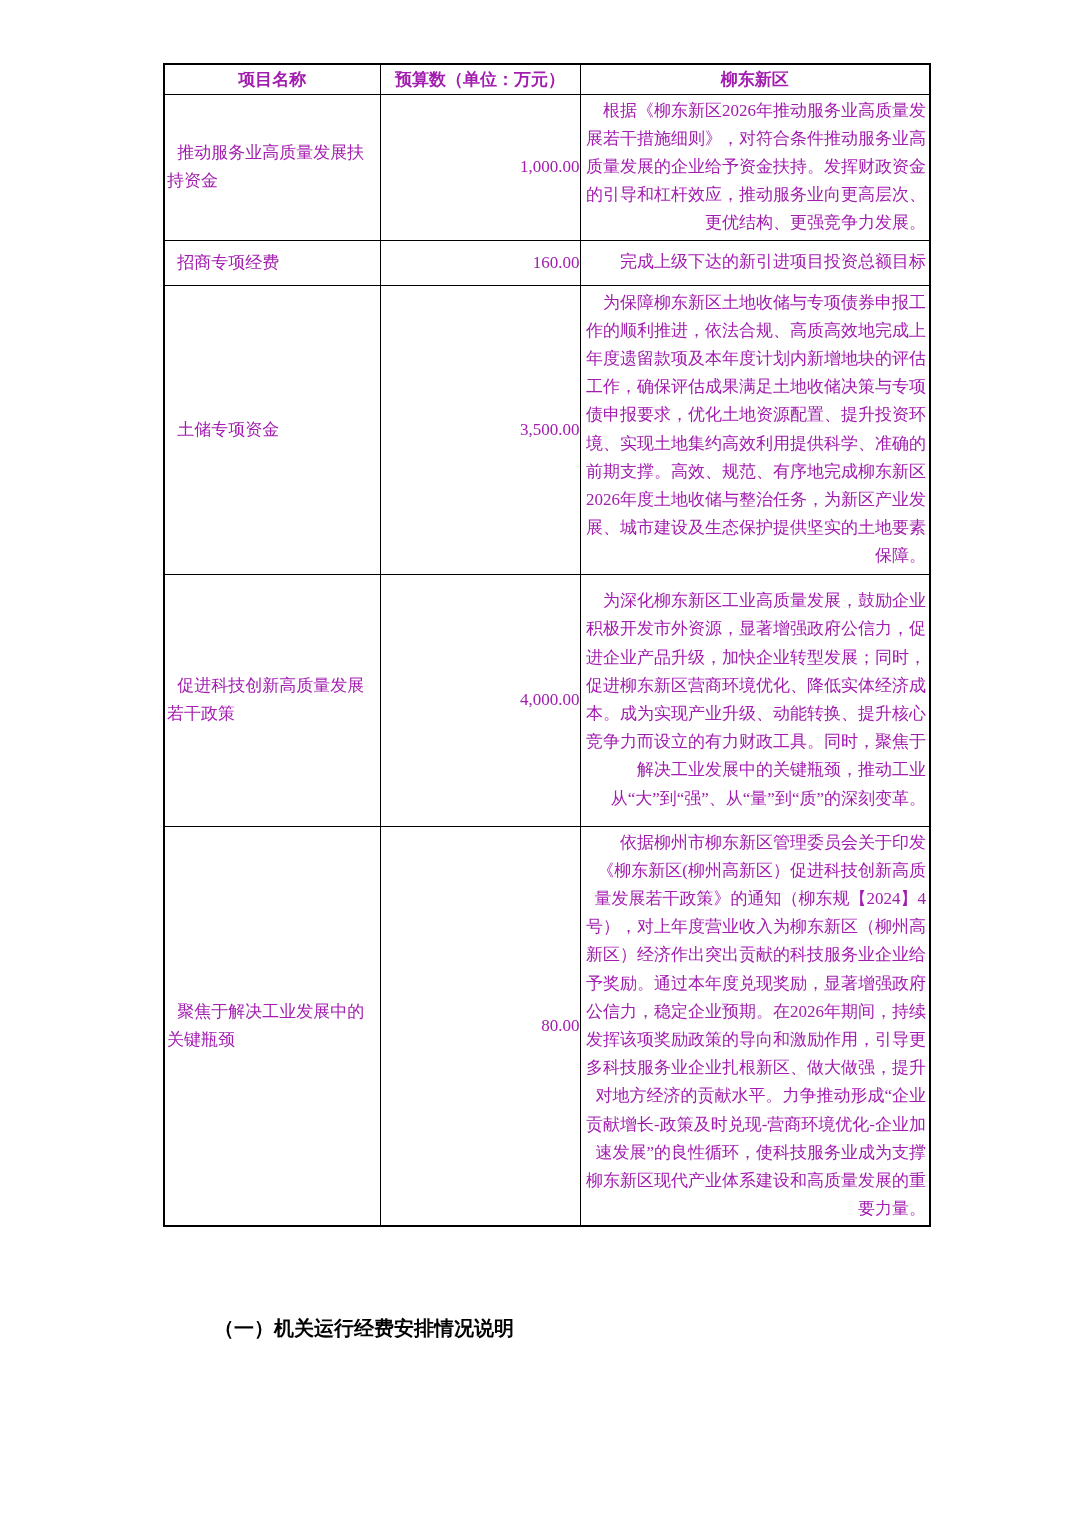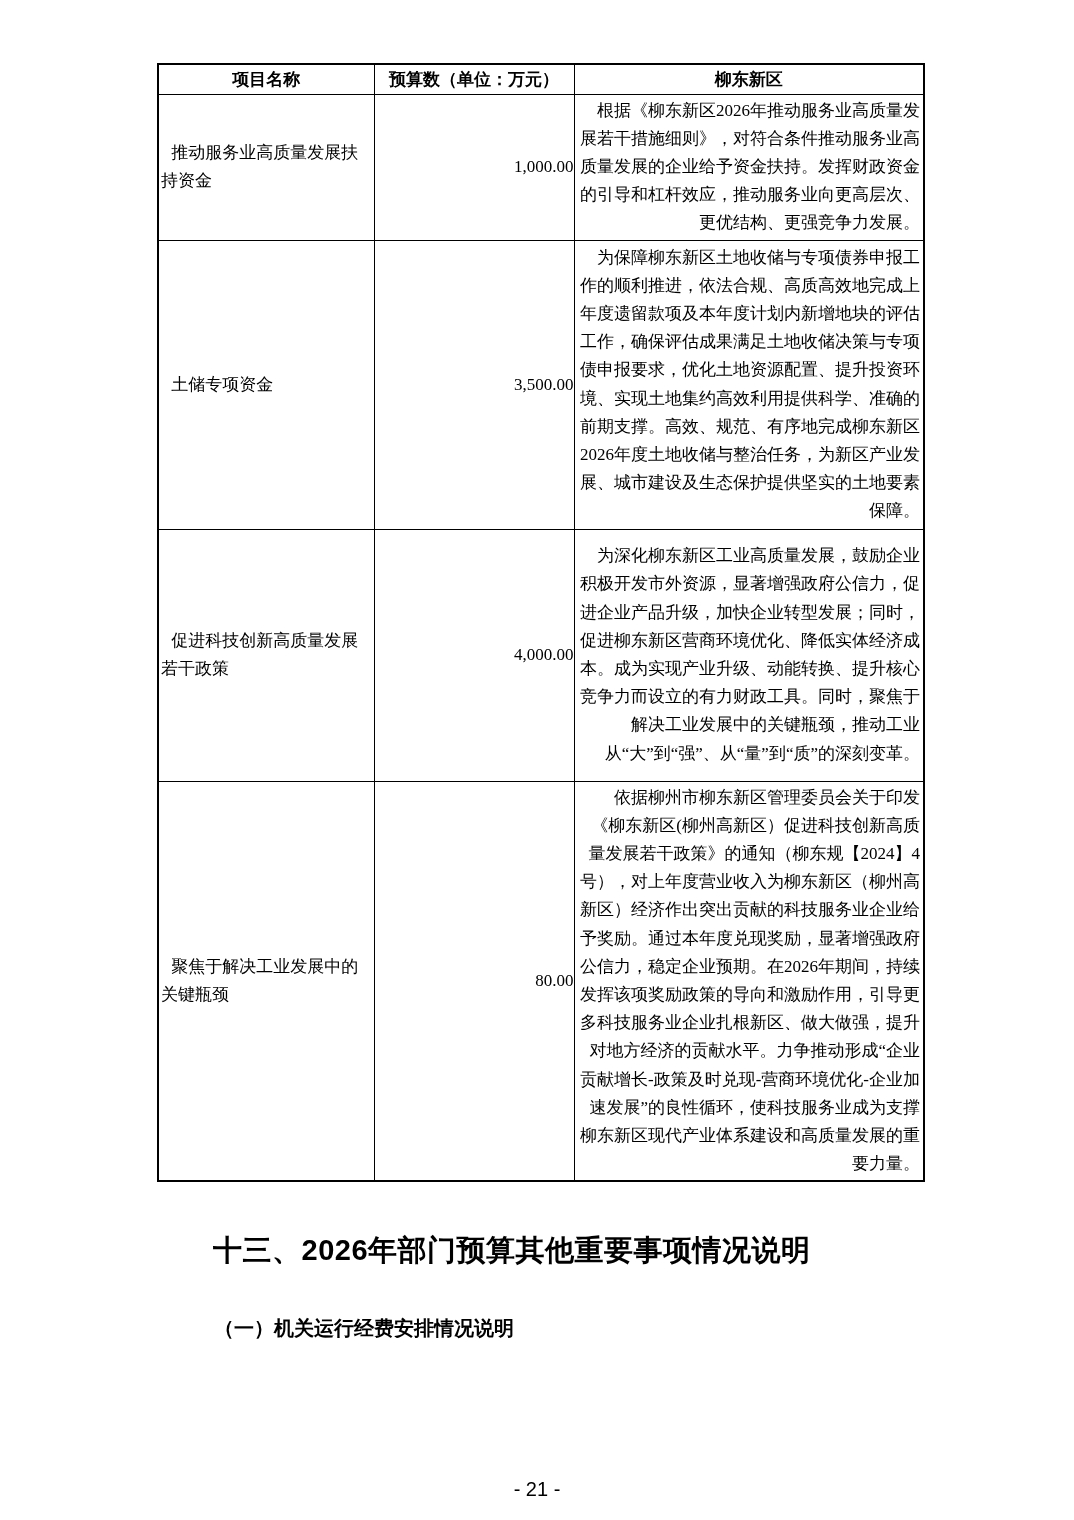--- a/index.html
+++ b/index.html
@@ -9,28 +9,28 @@
     width: 1074px;
     height: 1520px;
     background: #ffffff;
     margin: 0 auto;
     font-family: "Liberation Serif", "DejaVu Serif", serif;
     color: #000000;
     overflow: hidden;
   }
   table.budget-table {
     position: absolute;
-    left: 157px;
+    left: 163px;
     top: 63px;
     width: 766px;
     border-collapse: collapse;
     table-layout: fixed;
     border: 2px solid #000;
     font-size: 17px;
-    color: #000000;
+    color: #a21caf;
   }
   table.budget-table th,
   table.budget-table td {
     border: 1px solid #000;
     font-weight: normal;
     vertical-align: middle;
     overflow: hidden;
   }
   table.budget-table thead tr { height: 30px; }
   table.budget-table th {
@@ -110,37 +110,40 @@
         <th>预算数（单位：万元）</th>
         <th>柳东新区</th>
       </tr>
     </thead>
     <tbody>
       <tr class="r1">
         <td class="c1">推动服务业高质量发展扶持资金</td>
         <td class="c2">1,000.00</td>
         <td class="c3">根据《柳东新区2026年推动服务业高质量发展若干措施细则》，对符合条件推动服务业高质量发展的企业给予资金扶持。发挥财政资金的引导和杠杆效应，推动服务业向更高层次、更优结构、更强竞争力发展。</td>
       </tr>
+      <tr class="r2">
+        <td class="c1">招商专项经费</td>
+        <td class="c2">160.00</td>
+        <td class="c3">完成上级下达的新引进项目投资总额目标</td>
+      </tr>
       <tr class="r3">
         <td class="c1">土储专项资金</td>
         <td class="c2">3,500.00</td>
         <td class="c3">为保障柳东新区土地收储与专项债券申报工作的顺利推进，依法合规、高质高效地完成上年度遗留款项及本年度计划内新增地块的评估工作，确保评估成果满足土地收储决策与专项债申报要求，优化土地资源配置、提升投资环境、实现土地集约高效利用提供科学、准确的前期支撑。高效、规范、有序地完成柳东新区2026年度土地收储与整治任务，为新区产业发展、城市建设及生态保护提供坚实的土地要素保障。</td>
       </tr>
       <tr class="r4">
         <td class="c1">促进科技创新高质量发展若干政策</td>
         <td class="c2">4,000.00</td>
         <td class="c3">为深化柳东新区工业高质量发展，鼓励企业积极开发市外资源，显著增强政府公信力，促进企业产品升级，加快企业转型发展；同时，促进柳东新区营商环境优化、降低实体经济成本。成为实现产业升级、动能转换、提升核心竞争力而设立的有力财政工具。同时，聚焦于解决工业发展中的关键瓶颈，推动工业从“大”到“强”、从“量”到“质”的深刻变革。</td>
       </tr>
       <tr class="r5">
         <td class="c1">聚焦于解决工业发展中的关键瓶颈</td>
         <td class="c2">80.00</td>
         <td class="c3">依据柳州市柳东新区管理委员会关于印发《柳东新区(柳州高新区）促进科技创新高质量发展若干政策》的通知（柳东规【2024】4号），对上年度营业收入为柳东新区（柳州高新区）经济作出突出贡献的科技服务业企业给予奖励。通过本年度兑现奖励，显著增强政府公信力，稳定企业预期。在2026年期间，持续发挥该项奖励政策的导向和激励作用，引导更多科技服务业企业扎根新区、做大做强，提升对地方经济的贡献水平。力争推动形成“企业贡献增长-政策及时兑现-营商环境优化-企业加速发展”的良性循环，使科技服务业成为支撑柳东新区现代产业体系建设和高质量发展的重要力量。</td>
       </tr>
     </tbody>
   </table>
 
-  <div class="section-heading">十三、2026年部门预算其他重要事项情况说明</div>
 
   <div class="subsection-heading">（一）机关运行经费安排情况说明</div>
 
-  <div class="page-footer">- 21 -</div>
 
 </div>
 
 </body></html>

